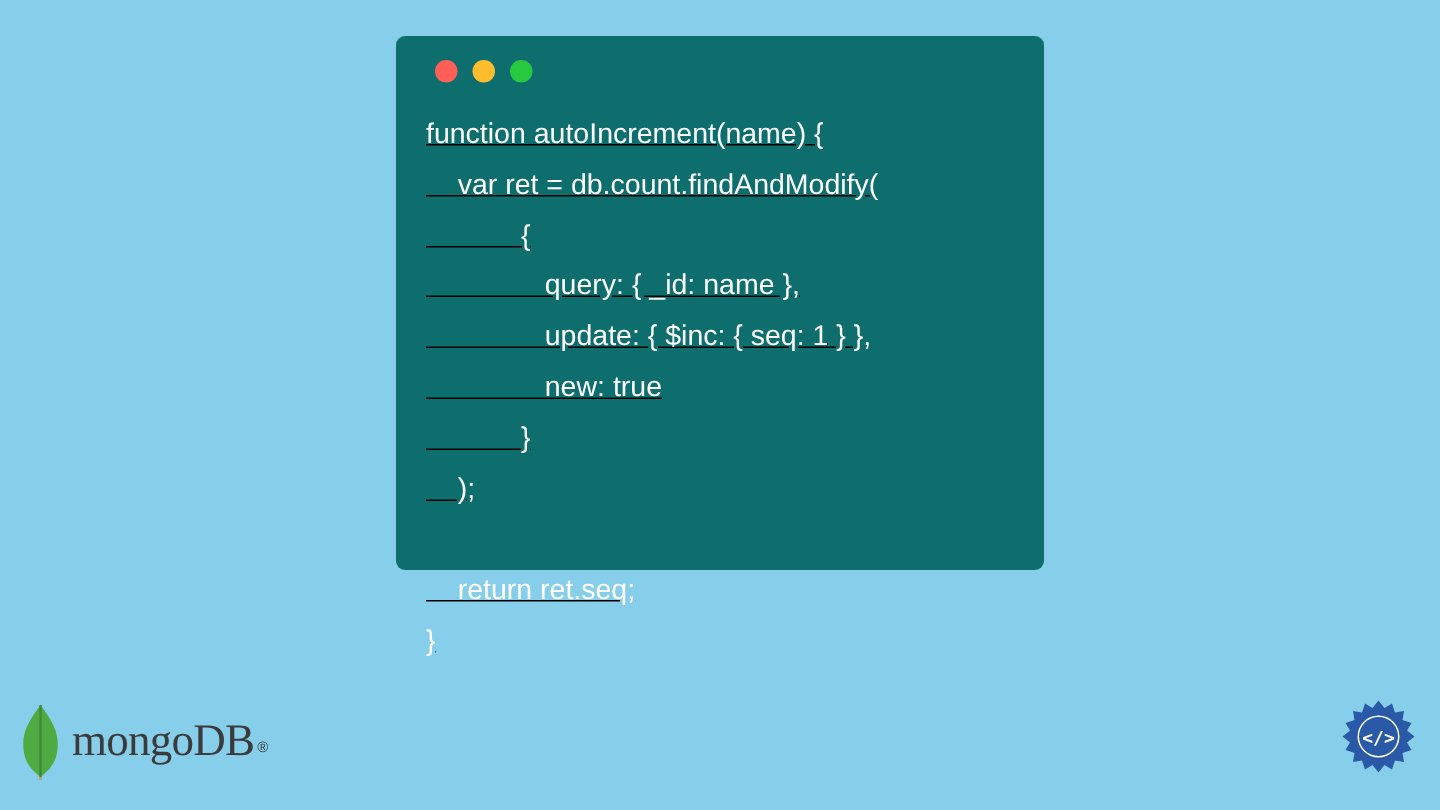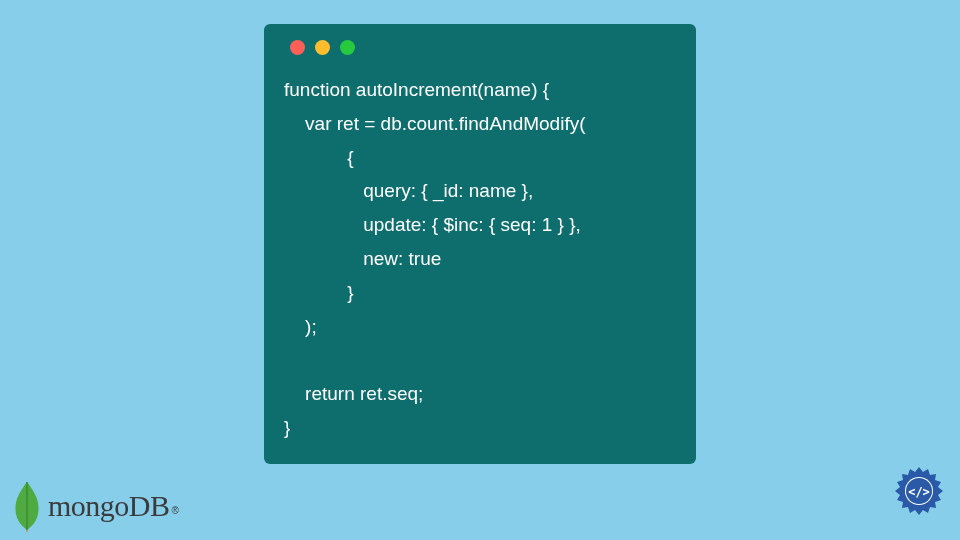--- a/index.html
+++ b/index.html
@@ -9,24 +9,25 @@
       background: #87ceeb;
       position: relative;
       font-family: Arial, Helvetica, sans-serif;
       overflow: hidden;
     }
     .code-window {
       position: absolute;
       left: 264px;
       top: 24px;
       width: 432px;
-      height: 440px;
+      height: 356px;
       background: #0e6e6e;
       border-radius: 6px;
       padding: 16px 20px 36px 20px;
+      text-decoration: underline;
     }
     .traffic-lights {
       display: flex;
       gap: 10px;
       margin-bottom: 18px;
       padding-left: 6px;
     }
     .dot {
       width: 15px;
       height: 15px;
@@ -38,21 +39,21 @@
     .code-block {
       color: #ffffff;
       font-family: Arial, Helvetica, sans-serif;
       font-size: 19px;
       line-height: 1.78;
       white-space: pre;
     }
     .mongo-logo {
       position: absolute;
       left: 10px;
-      bottom: 8px;
+      bottom: 20px;
       display: flex;
       align-items: center;
       gap: 4px;
     }
     .mongo-leaf {
       width: 34px;
       height: 52px;
     }
     .mongo-text {
       font-family: Georgia, 'Times New Roman', serif;

